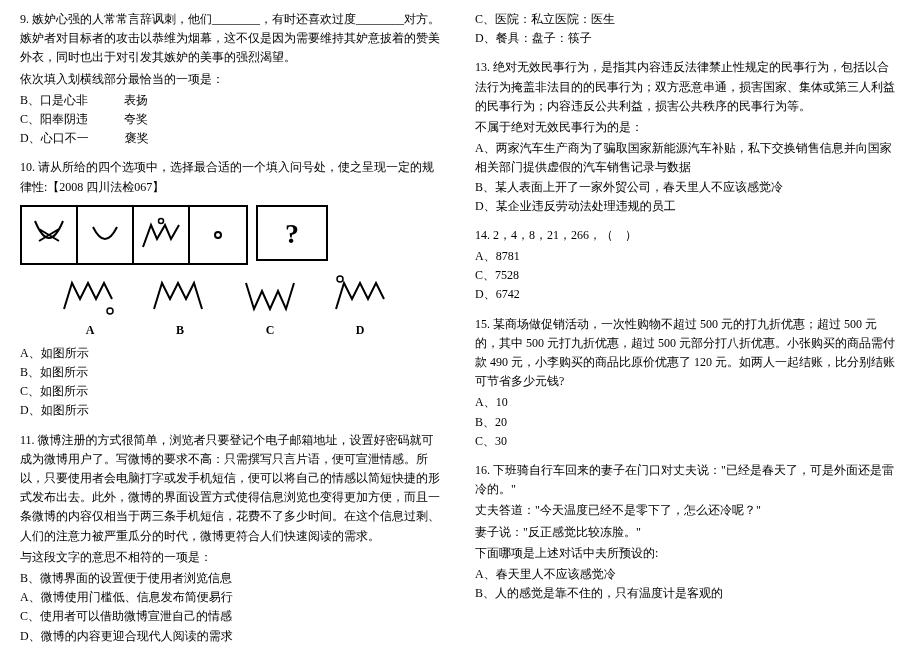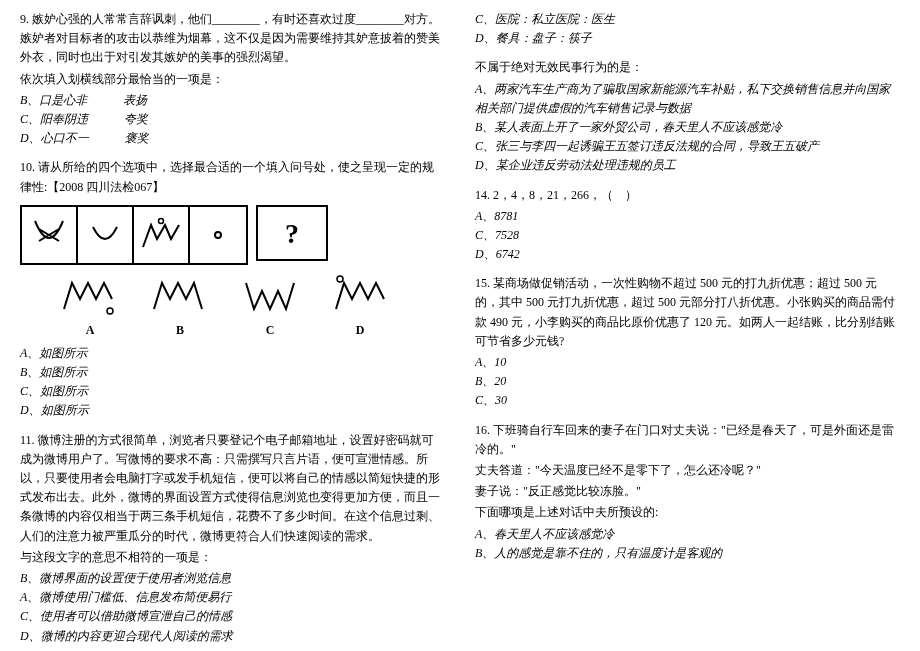--- a/index.html
+++ b/index.html
@@ -23,21 +23,20 @@
       width: 50%;
     }
     .question {
       margin-bottom: 10px;
     }
     .stem {
       margin-bottom: 2px;
     }
     .options {
       margin-left: 0;
-      font-style: italic;
     }
     .option {
       display: block;
     }
     .figure-row {
       display: flex;
       align-items: flex-start;
       margin: 8px 0 4px 0;
     }
     .figure-box {
@@ -188,25 +187,25 @@
   </div>
 
   <div class="column">
 
     <div class="options" style="margin-bottom:10px;">
       <span class="option">C、医院：私立医院：医生</span>
       <span class="option">D、餐具：盘子：筷子</span>
     </div>
 
     <div class="question">
+      <div class="stem">13. 绝对无效民事行为，是指其内容违反法律禁止性规定的民事行为，包括以合法行为掩盖非法目的的民事行为；双方恶意串通，损害国家、集体或第三人利益的民事行为；内容违反公共利益，损害公共秩序的民事行为等。</div>
       <div class="stem">不属于绝对无效民事行为的是：</div>
       <div class="options">
         <span class="option">A、两家汽车生产商为了骗取国家新能源汽车补贴，私下交换销售信息并向国家相关部门提供虚假的汽车销售记录与数据</span>
         <span class="option">B、某人表面上开了一家外贸公司，春天里人不应该感觉冷</span>
-        <span class="option">C、张三与李四一起诱骗王五签订违反法规的合同，导致王五破产</span>
         <span class="option">D、某企业违反劳动法处理违规的员工</span>
       </div>
     </div>
 
     <div class="question">
       <div class="stem">14. 2，4，8，21，266，（　）</div>
       <div class="options">
         <span class="option">A、8781</span>
         <span class="option">C、7528</span>
         <span class="option">D、6742</span>

